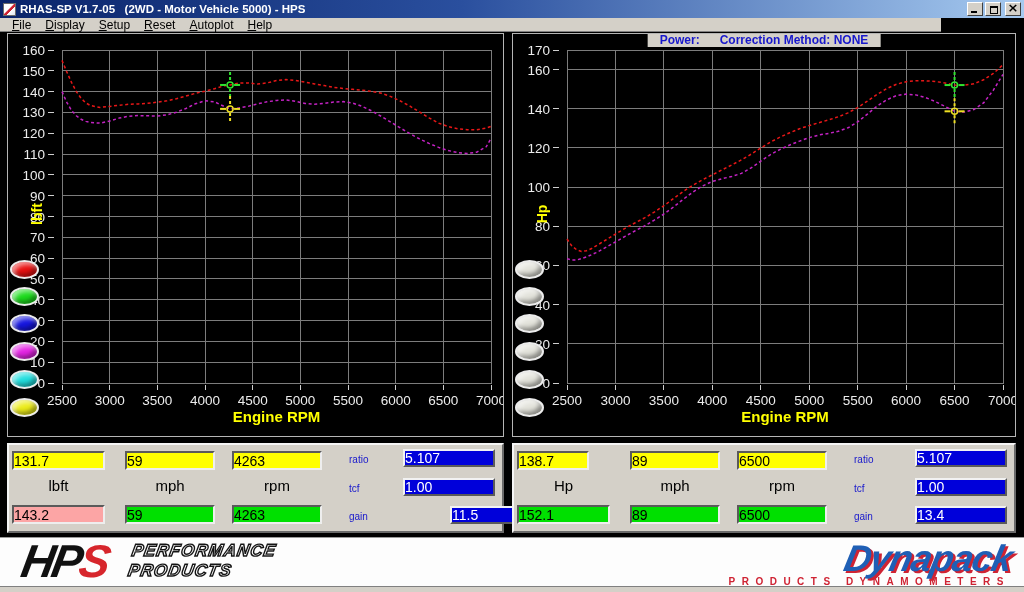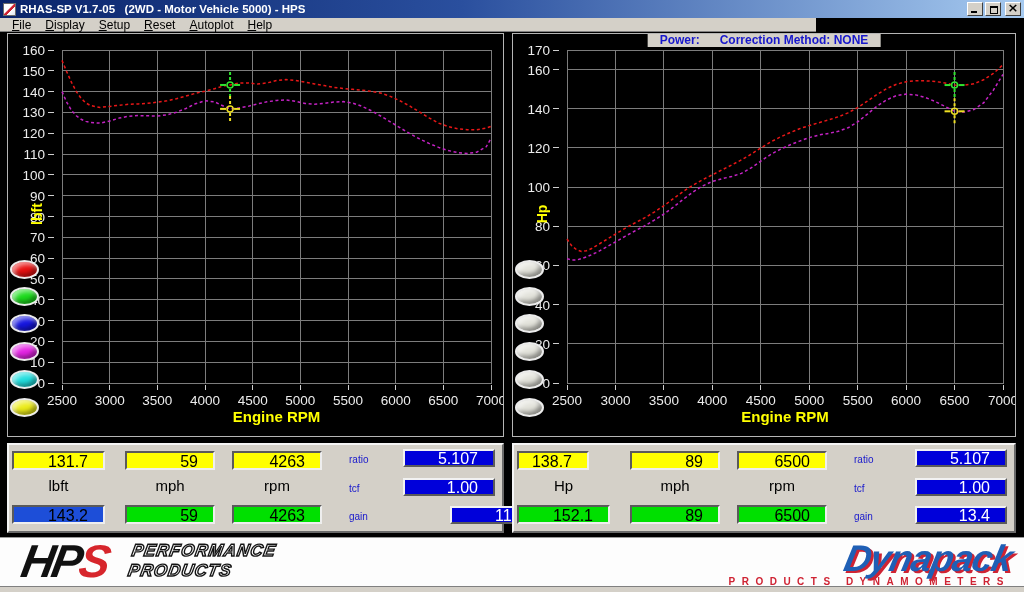--- a/index.html
+++ b/index.html
@@ -16,21 +16,21 @@
   .win-buttons{display:flex;gap:2px;}
   .win-btn{width:16px;height:14px;background:#d4d0c8;border:1px solid;border-color:#ffffff #404040 #404040 #ffffff;
     box-sizing:border-box;position:relative;padding:0;cursor:default;}
   .glyph-minimize::after{content:"";position:absolute;left:3px;bottom:2px;width:6px;height:2px;background:#000;}
   .glyph-restore::after{content:"";position:absolute;left:4px;top:3px;width:6px;height:5px;
     border:1px solid #000;border-top-width:2px;}
   .glyph-close::after{content:"×";position:absolute;left:0;right:0;top:-2px;text-align:center;
     font:bold 13px/14px "DejaVu Sans",sans-serif;color:#000;}
 
   
-  .menubar{position:absolute;left:0;top:18px;width:816px;height:14px;background:#d4d0c8;
+  .menubar{position:absolute;left:0;top:18px;width:941px;height:14px;background:#d4d0c8;
     display:flex;align-items:center;padding-left:5px;box-sizing:border-box;
     border-bottom:1px solid #808080;}
   .menu-item{font-size:12px;color:#000;padding:0 7px;white-space:nowrap;}
   .menu-item u{text-decoration:underline;}
 
   
   .main{position:absolute;left:0;top:32px;width:1024px;height:560px;background:#000;}
 
   .chart-panel{position:absolute;top:1px;height:404px;background:#000;
     border:1px solid #b5b5b5;box-sizing:border-box;}
@@ -42,22 +42,22 @@
   .chart-svg{position:absolute;left:0;top:0;z-index:1;}
   .oval{position:absolute;width:25px;height:15px;border:2px solid #ececec;border-radius:50%;
     box-sizing:content-box;z-index:2;
     box-shadow:inset 3px 3px 4px rgba(255,255,255,.55), inset -3px -3px 4px rgba(0,0,0,.4);}
 
   
   .readout{position:absolute;top:411px;height:90px;background:#d4d0c8;box-sizing:border-box;
     border:2px solid;border-color:#f5f5f5 #6a6a6a #6a6a6a #f5f5f5;}
   .readout.left{left:7px;width:497px;}
   .readout.right{left:512px;width:504px;}
-  .readout-field{position:absolute;height:19px;box-sizing:border-box;font-size:16px;line-height:17px;
-    text-align:right;padding-right:15px;border:2px solid;border-color:#5a5a5a #eeeeee #eeeeee #5a5a5a;}
+  .readout-field{position:absolute;height:19px;box-sizing:border-box;font-size:14px;line-height:17px;
+    padding-right:5px;border:2px solid;border-color:#5a5a5a #eeeeee #eeeeee #5a5a5a;}
   .readout-field.blue{color:#fff;border-color:#f2f2f2 #5a5a5a #5a5a5a #f2f2f2;height:18px;line-height:15px;}
   .readout-unit{position:absolute;height:18px;font-size:15px;color:#000;text-align:center;line-height:18px;}
   .readout-sidelabel{position:absolute;height:18px;font-size:10px;color:#1717cc;line-height:18px;}
 
   
   .logo-strip{position:absolute;left:0;top:505px;width:1024px;height:49px;background:#fdfdfd;
     border-top:1px solid #9a9a9a;box-sizing:border-box;}
   .hps-logo{position:absolute;left:22px;top:1px;display:flex;align-items:flex-start;}
   .hps-main{font-size:46px;font-weight:900;font-style:italic;letter-spacing:-3px;line-height:44px;
     transform:skewX(-10deg);white-space:pre;}
@@ -315,21 +315,21 @@
           <div class="oval" style="left: 2px; top: 280px; background: rgb(226, 226, 218);"></div>
           <div class="oval" style="left: 2px; top: 308px; background: rgb(226, 226, 218);"></div>
           <div class="oval" style="left: 2px; top: 336px; background: rgb(226, 226, 218);"></div>
           <div class="oval" style="left: 2px; top: 364px; background: rgb(226, 226, 218);"></div>
         </div>
     </section>
 
     <section class="readout left" id="readout0">
         <div class="readout-field" style="left: 3px; top: 6px; width: 93px; background: rgb(255, 255, 0); color: rgb(0, 0, 0);">131.7</div>
         <div class="readout-unit" style="left: 3px; top: 32px; width: 93px;">lbft</div>
-        <div class="readout-field" style="left: 3px; top: 60px; width: 93px; background: #1d4ed8; color: rgb(0, 0, 0);">143.2</div>
+        <div class="readout-field" style="left: 3px; top: 60px; width: 93px; background: #fca5a5; color: rgb(0, 0, 0);">143.2</div>
         <div class="readout-field" style="left: 116px; top: 6px; width: 90px; background: rgb(255, 255, 0); color: rgb(0, 0, 0);">59</div>
         <div class="readout-unit" style="left: 116px; top: 32px; width: 90px;">mph</div>
         <div class="readout-field" style="left: 116px; top: 60px; width: 90px; background: rgb(0, 224, 0); color: rgb(0, 0, 0);">59</div>
         <div class="readout-field" style="left: 223px; top: 6px; width: 90px; background: rgb(255, 255, 0); color: rgb(0, 0, 0);">4263</div>
         <div class="readout-unit" style="left: 223px; top: 32px; width: 90px;">rpm</div>
         <div class="readout-field" style="left: 223px; top: 60px; width: 90px; background: rgb(0, 224, 0); color: rgb(0, 0, 0);">4263</div>
         <div class="readout-sidelabel" style="left: 340px; top: 6px; width: 52px;">ratio</div>
         <div class="readout-field blue" style="left: 394px; top: 4px; width: 92px; background: rgb(0, 0, 218);">5.107</div>
         <div class="readout-sidelabel" style="left: 340px; top: 35px; width: 52px;">tcf</div>
         <div class="readout-field blue" style="left: 394px; top: 33px; width: 92px; background: rgb(0, 0, 218);">1.00</div>

